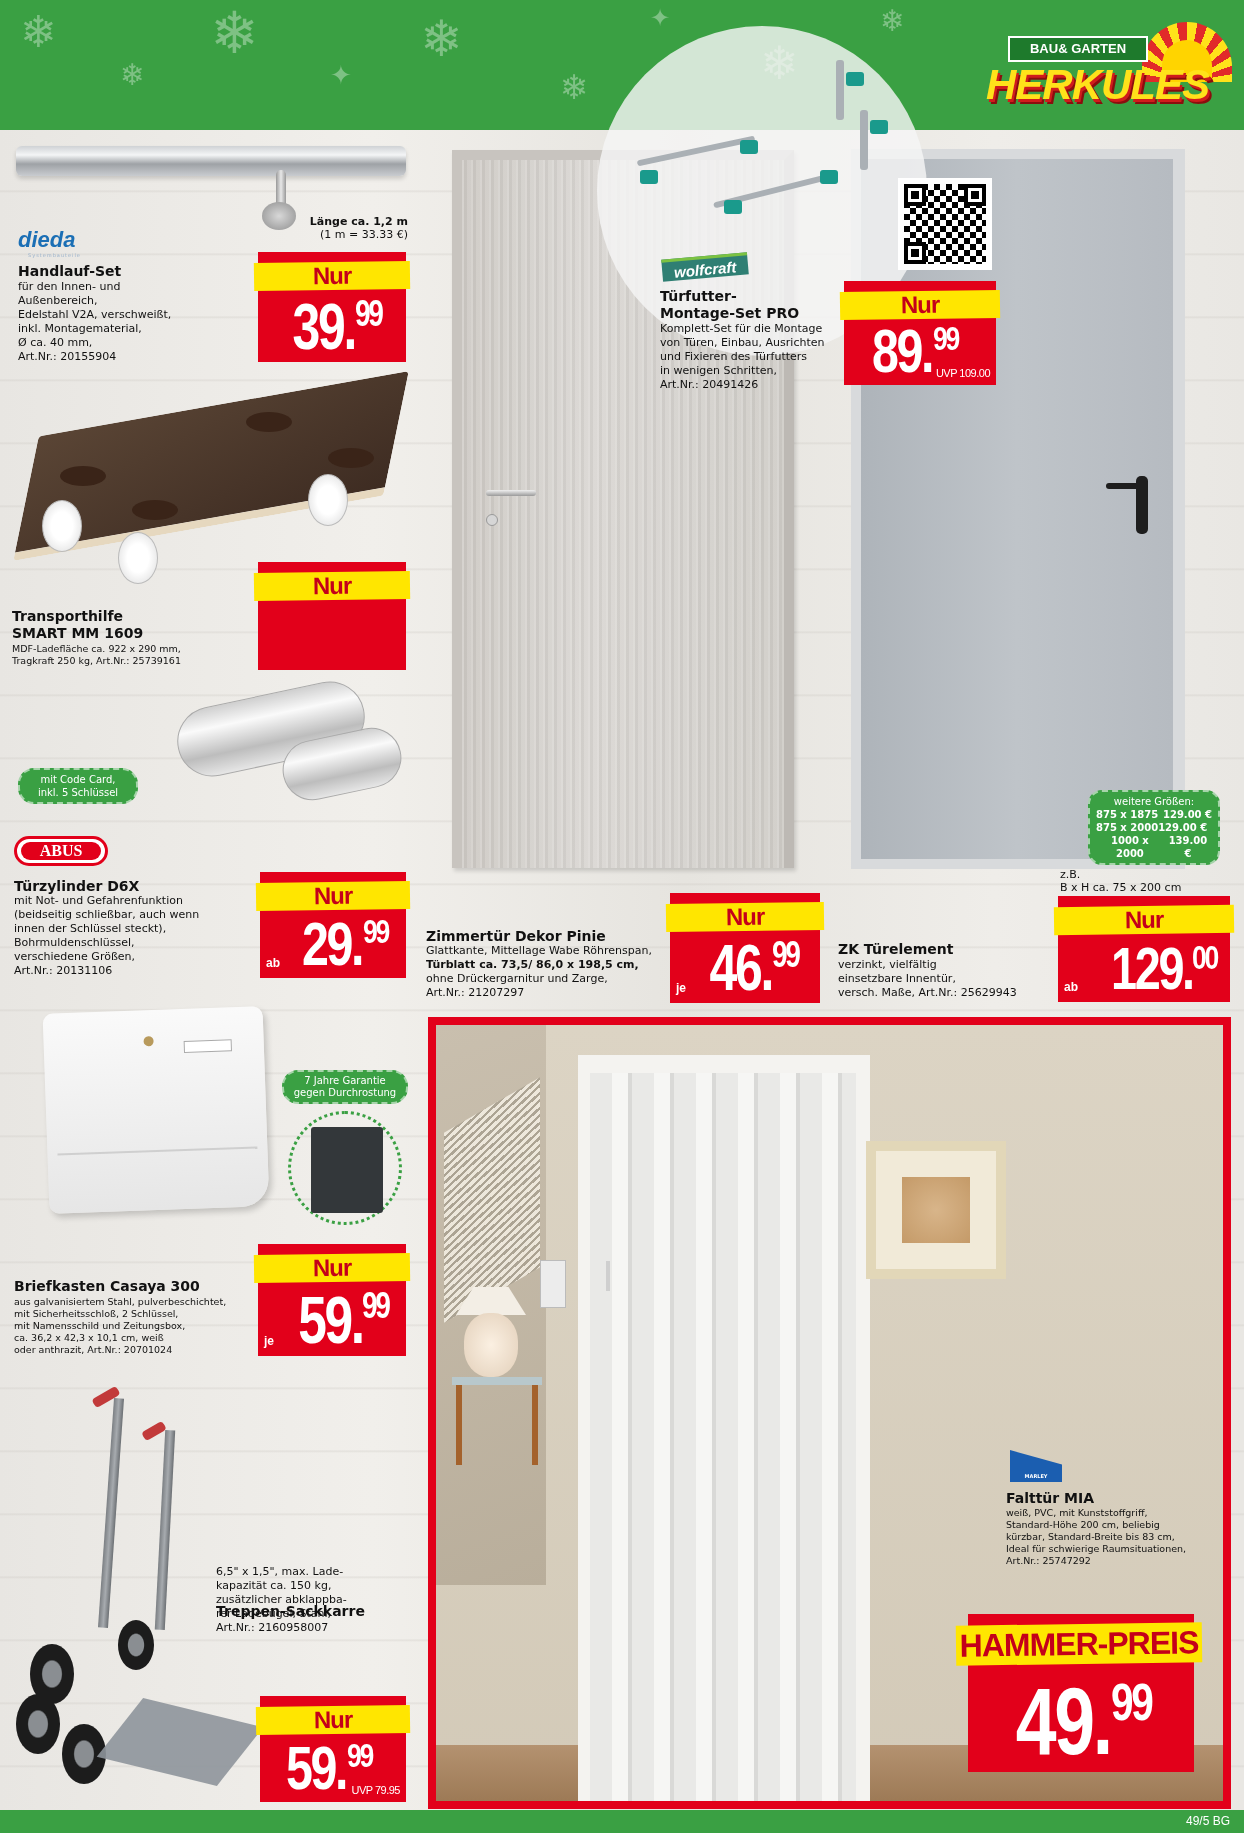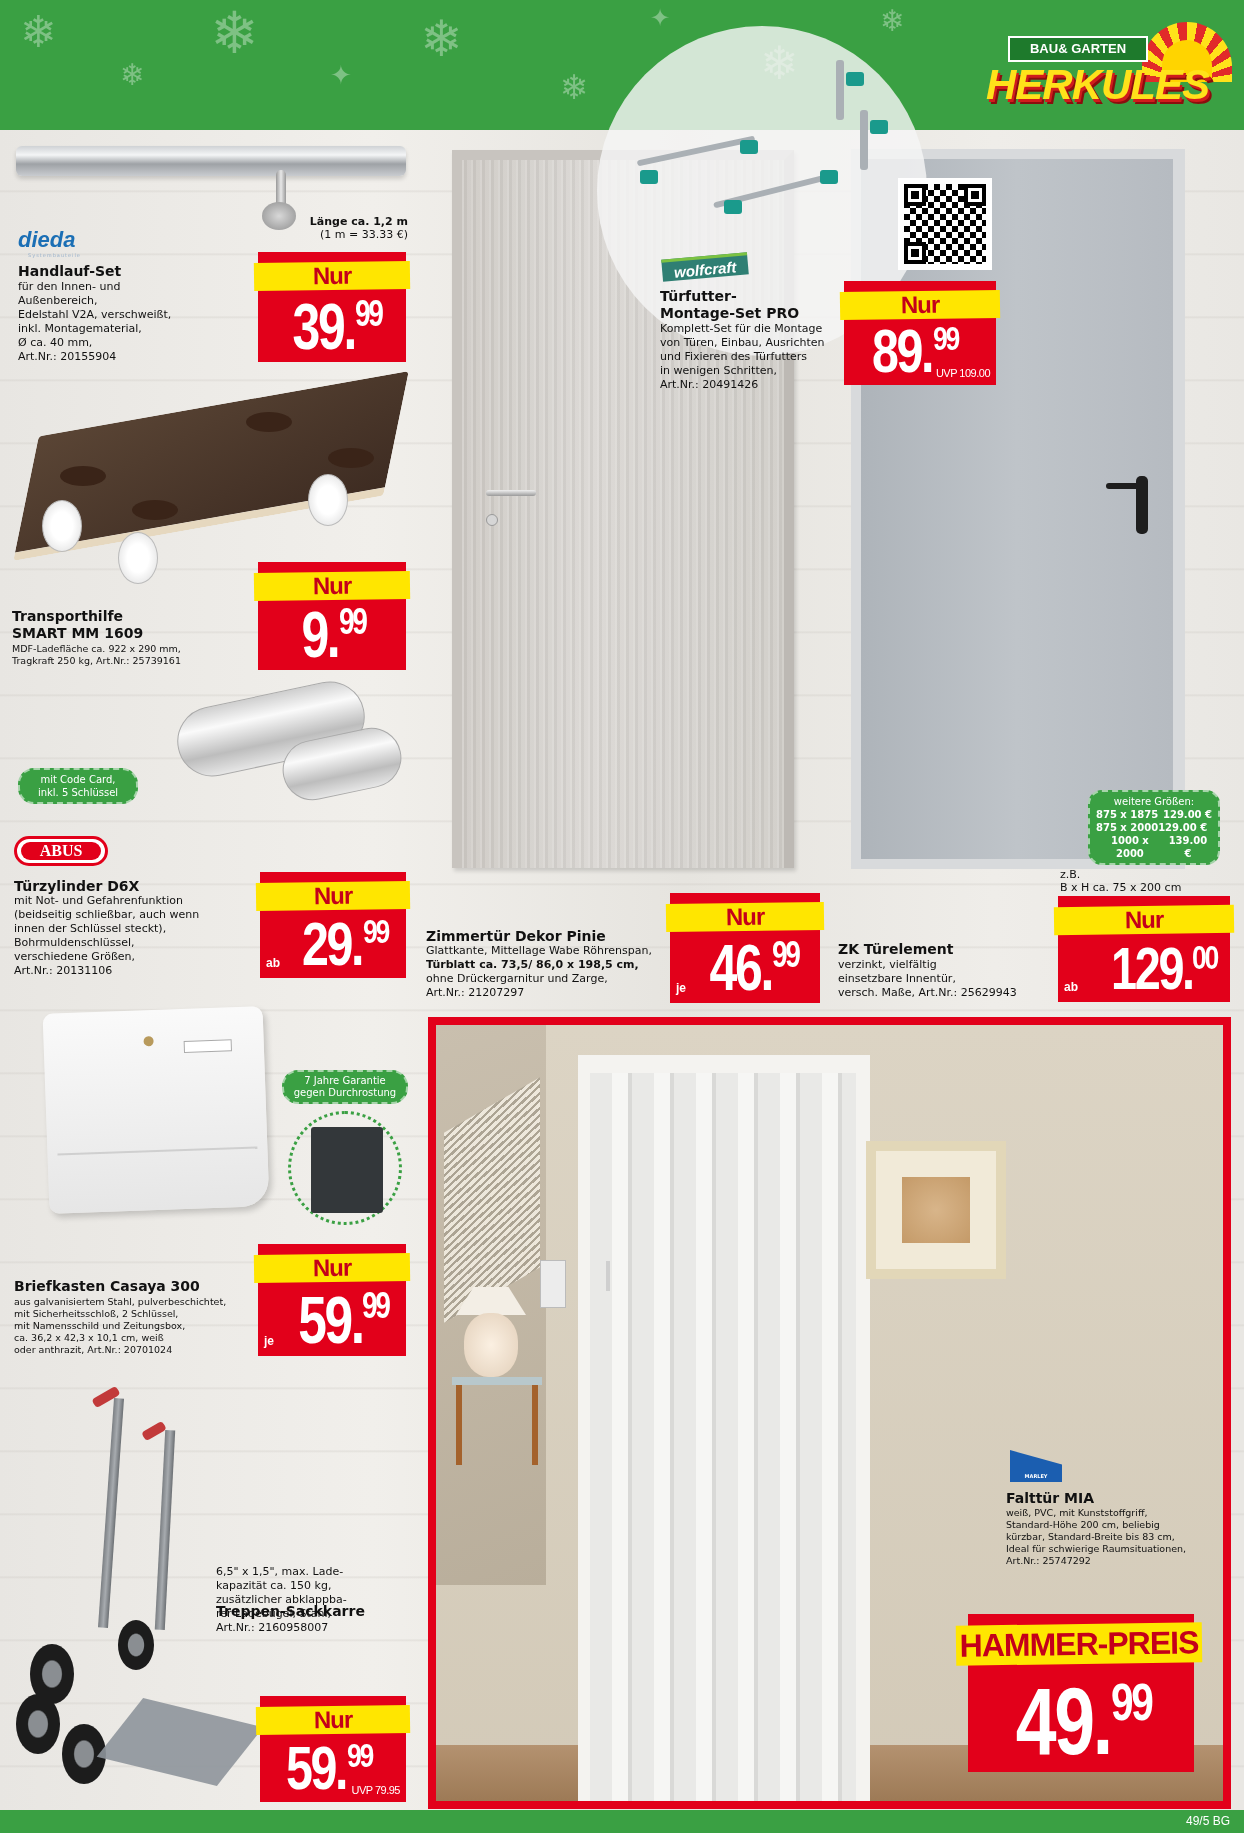--- a/index.html
+++ b/index.html
@@ -255,21 +255,20 @@
 <div class="abs pname" style="left:12px;top:608px">
   <div>Transporthilfe</div>
   <div>SMART MM 1609</div>
 </div>
 <div class="abs pdesc small" style="left:12px;top:643px;width:220px">
   <div>MDF-Ladefläche ca. 922 x 290 mm,</div>
   <div>Tragkraft 250 kg, Art.Nr.: 25739161</div>
 </div>
 <div class="tag" style="left:258px;top:562px;width:148px;height:108px">
   <div class="band">Nur</div>
-  <div class="price" style="font-size:64px;line-height:66px"><span class="main">9.</span><span class="cents" style="font-size:36px;line-height:40px">99</span></div>
 </div>
 
 <div class="cyl" style="left:176px;top:694px;width:190px;transform:rotate(-12deg)"></div>
 <div class="cyl" style="left:282px;top:734px;width:120px;height:60px;transform:rotate(-12deg)"></div>
 <div class="gbadge" style="left:18px;top:768px;width:120px">
   <div>mit Code Card,</div>
   <div>inkl. 5 Schlüssel</div>
 </div>
 <div class="abs" style="left:14px;top:836px;width:94px;height:30px;border:3px solid #e2001a;border-radius:15px;background:#fff;">
   <div style="position:absolute;left:4px;top:3px;right:4px;bottom:3px;background:#e2001a;border-radius:10px;color:#fff;font-family:'Liberation Serif',serif;font-weight:bold;font-size:16px;line-height:18px;text-align:center">ABUS</div>

